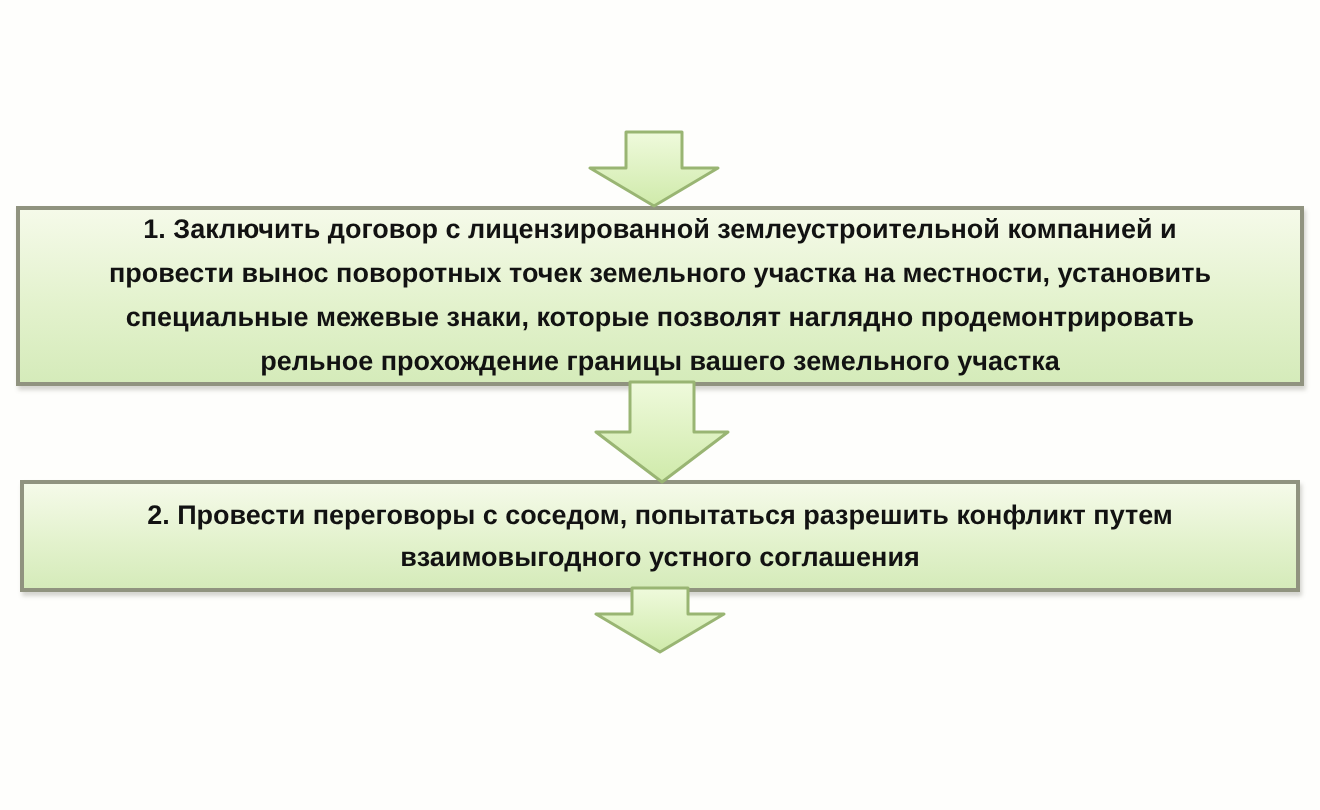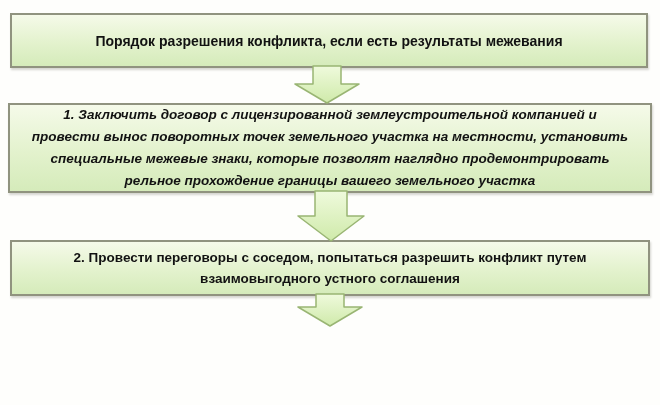--- a/index.html
+++ b/index.html
@@ -22,21 +22,21 @@
       var(--box-fill-mid, #e3f2cd) 55%,
       var(--box-fill-bottom, #d5ebba) 100%);
     display: flex;
     align-items: center;
     justify-content: center;
     text-align: center;
     box-shadow: 1px 2px 2px rgba(90,90,80,0.25);
     z-index: 1;
   }
   #title-box  { left: 10px; top: 13px;  width: 638px; height: 55px; font-size: 14px;   line-height: 20px; }
-  #step1-box  { left: 8px;  top: 103px; width: 644px; height: 90px; font-size: 13.5px; line-height: 22px; padding: 0 18px; font-style: italic; }
+  #step1-box  { left: 8px;  top: 103px; width: 644px; height: 90px; font-size: 13.5px; line-height: 22px; padding: 0 18px; }
   #step2-box  { left: 10px; top: 240px; width: 640px; height: 56px; font-size: 13.5px; line-height: 21px; padding: 12px 30px; }
   #step3-box  { left: 8px;  top: 326px; width: 644px; height: 62px; font-size: 13.5px; line-height: 20px; padding: 0 20px;
                 border-color: var(--box3-border, #72756a); }
   .arrow {
     position: absolute;
     z-index: 2;
   }
   .arrow polygon {
     fill: url(#arrow-grad);
     stroke: var(--arrow-border, #99b573);
@@ -45,23 +45,20 @@
   }
   #arrow1 { left: 294px; top: 65px; }
   #arrow2 { left: 297px; top: 190px; }
   #arrow3 { left: 297px; top: 293px; }
 </style>
 </head>
 <body>
 
 <div class="canvas">
 
-  <div class="fc-box" id="title-box">
-    <span>Порядок разрешения конфликта, если есть результаты межевания</span>
-  </div>
 
   <svg class="arrow" id="arrow1" width="66" height="39" viewBox="0 0 66 39">
     <defs>
       <linearGradient id="arrow-grad" x1="0" y1="0" x2="0" y2="1">
         <stop offset="0" style="stop-color: var(--arrow-fill-top, #effadc)"></stop>
         <stop offset="1" style="stop-color: var(--arrow-fill-bottom, #cfeaaa)"></stop>
       </linearGradient>
     </defs>
     <polygon points="19,1 47,1 47,19 65,19 33,38 1,19 19,19"></polygon>
   </svg>

